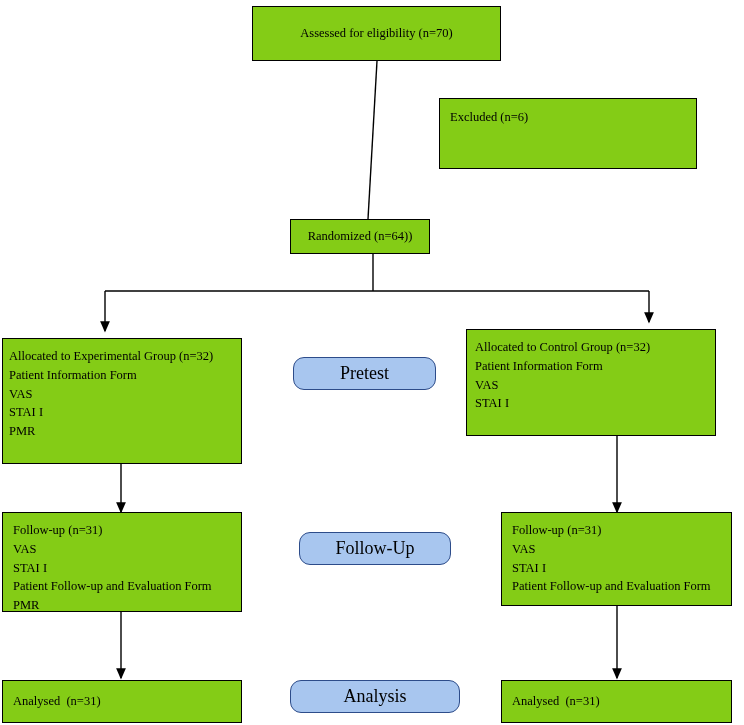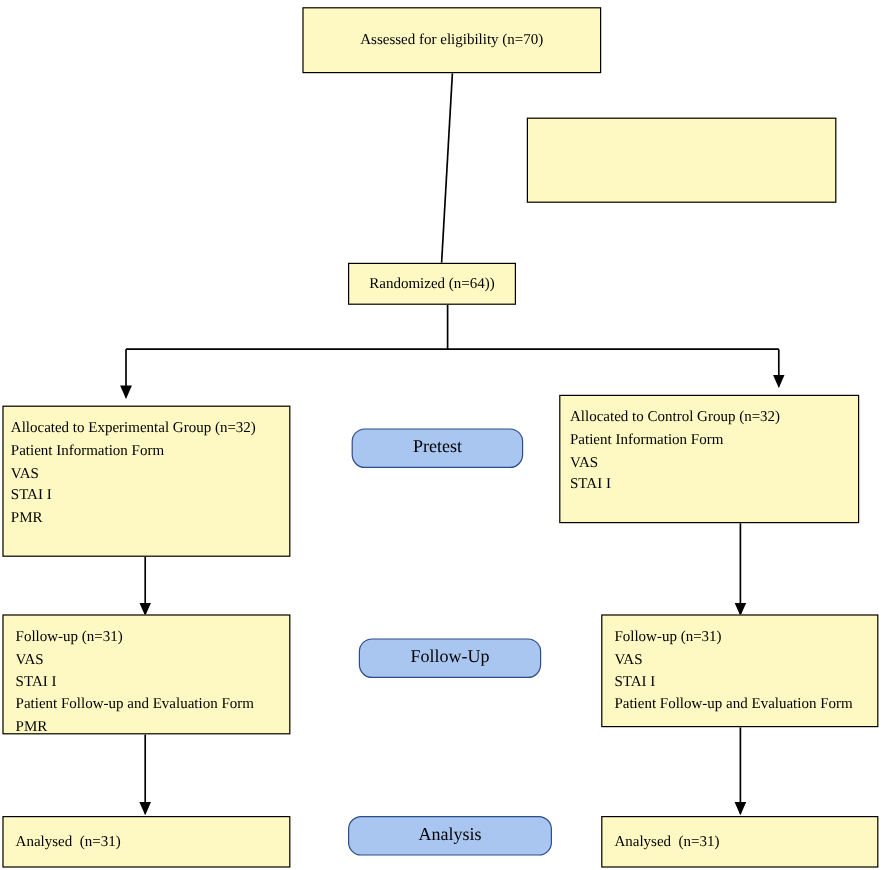--- a/index.html
+++ b/index.html
@@ -12,21 +12,21 @@
     width: 744px;
     height: 725px;
     background: #ffffff;
     font-family: "Liberation Serif", serif;
     overflow: hidden;
   }
   .box {
     position: absolute;
     box-sizing: border-box;
     border: 1px solid #000000;
-    background: #fef9c3;
+    background: #84cc16;
     font-size: 12.5px;
     line-height: 1.5;
     color: #000000;
     padding: 5px 8px;
     font-family: Liberation Serif, serif;
   }
   .box.center {
     text-align: center;
     display: flex;
     align-items: center;
@@ -34,21 +34,21 @@
   }
   .box .line {
     white-space: pre;
   }
   .stage {
     position: absolute;
     box-sizing: border-box;
     border: 1px solid #2d4c8a;
     background: #a8c6ef;
     border-radius: 11px;
-    font-size: 15px;
+    font-size: 18px;
     color: #000000;
     display: flex;
     align-items: center;
     justify-content: center;
     font-family: "Liberation Serif", serif;
   }
   svg.connectors {
     position: absolute;
     left: 0;
     top: 0;
@@ -86,20 +86,21 @@
     <path d="M121,612 L121,678" stroke="#000000" stroke-width="1.4" fill="none" marker-end="url(#arrow)"></path>
 
     <path d="M617,606 L617,678" stroke="#000000" stroke-width="1.4" fill="none" marker-end="url(#arrow)"></path>
   </svg>
 
   <div class="box center" style="left:252px; top:6px; width:249px; height:55px;">
     <span class="line">Assessed for eligibility (n=70)</span>
   </div>
 
   <div class="box" style="left:439px; top:98px; width:258px; height:71px; padding-left:10px; padding-top:9px;">
+    <div class="line">Excluded (n=6)</div>
   </div>
 
   <div class="box center" style="left:290px; top:219px; width:140px; height:35px;">
     <span class="line">Randomized (n=64))</span>
   </div>
 
   <div class="box" style="left:2px; top:338px; width:240px; height:126px; padding-left:6px; padding-top:8px;">
     <div class="line">Allocated to Experimental Group (n=32)</div>
     <div class="line">Patient Information Form</div>
     <div class="line">VAS</div>

